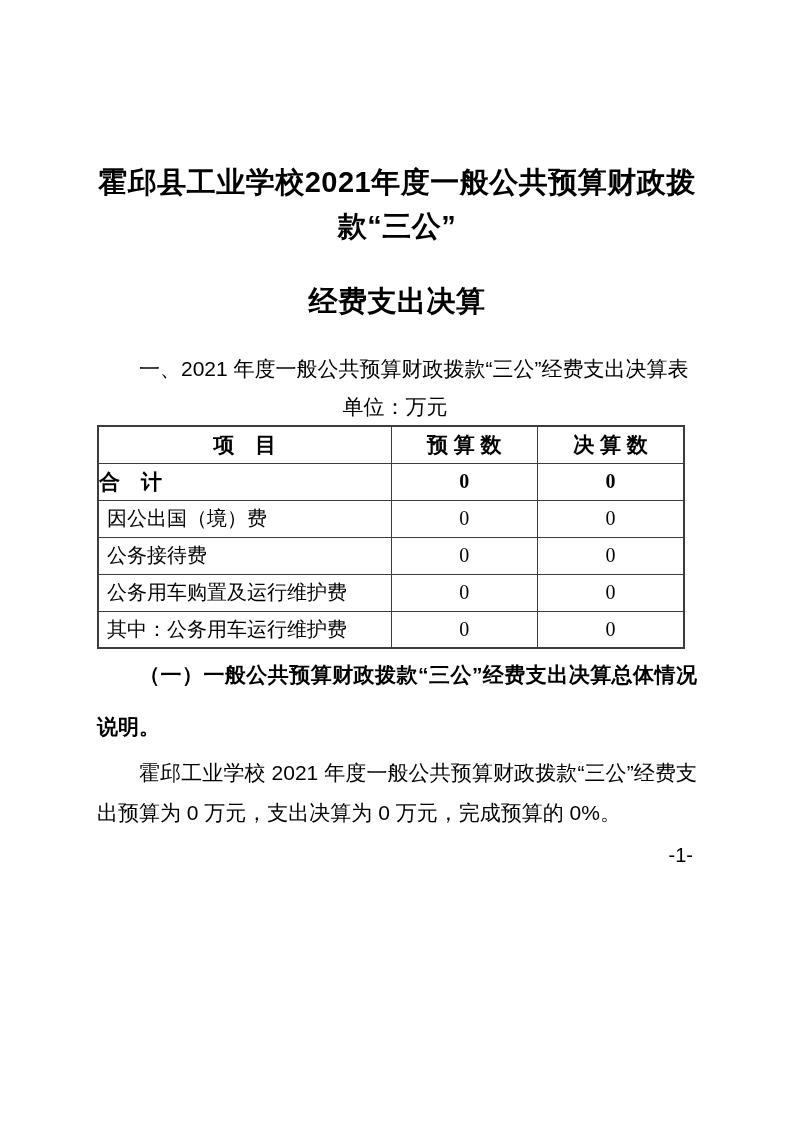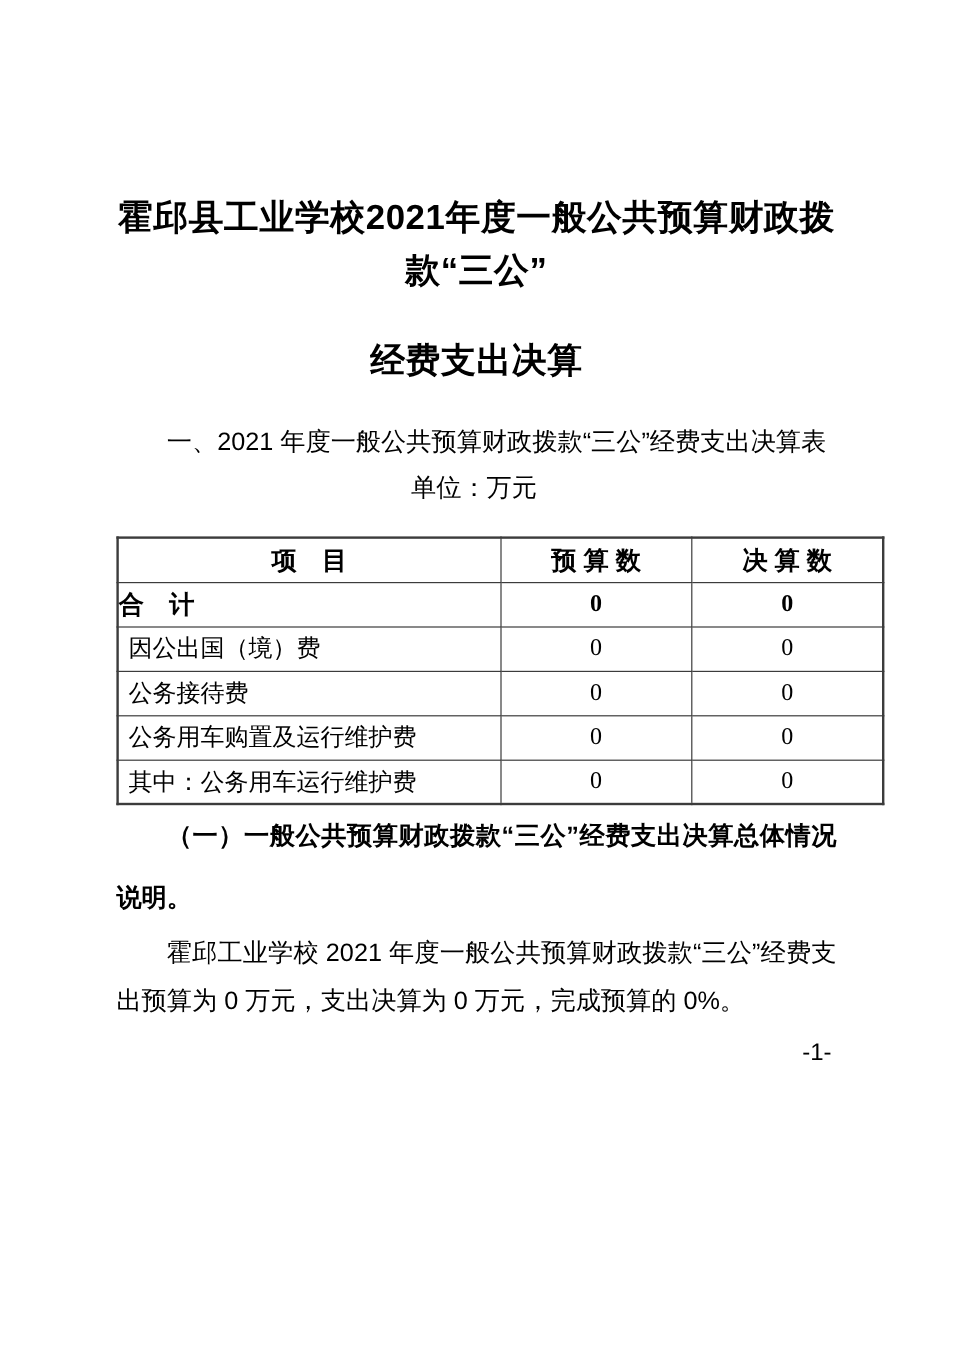--- a/index.html
+++ b/index.html
@@ -31,23 +31,22 @@
   }
   .first-indent { text-indent: 2em; }
   .sec1 { margin-top: 26px; }
   .unit-note {
     font-size: 21px;
     line-height: 36px;
     text-align: center;
     padding-right: 4px;
   }
   table.budget-table {
-    width: 640px;
+    width: 588px;
     border-collapse: collapse;
-    margin-top: 22px;
     border: 2px solid #3c3c3c;
   }
   .budget-table th, .budget-table td {
     border: 1px solid #3c3c3c;
     height: 37px;
     font-size: 20px;
     padding: 0 8px;
     vertical-align: middle;
   }
   .budget-table th {

